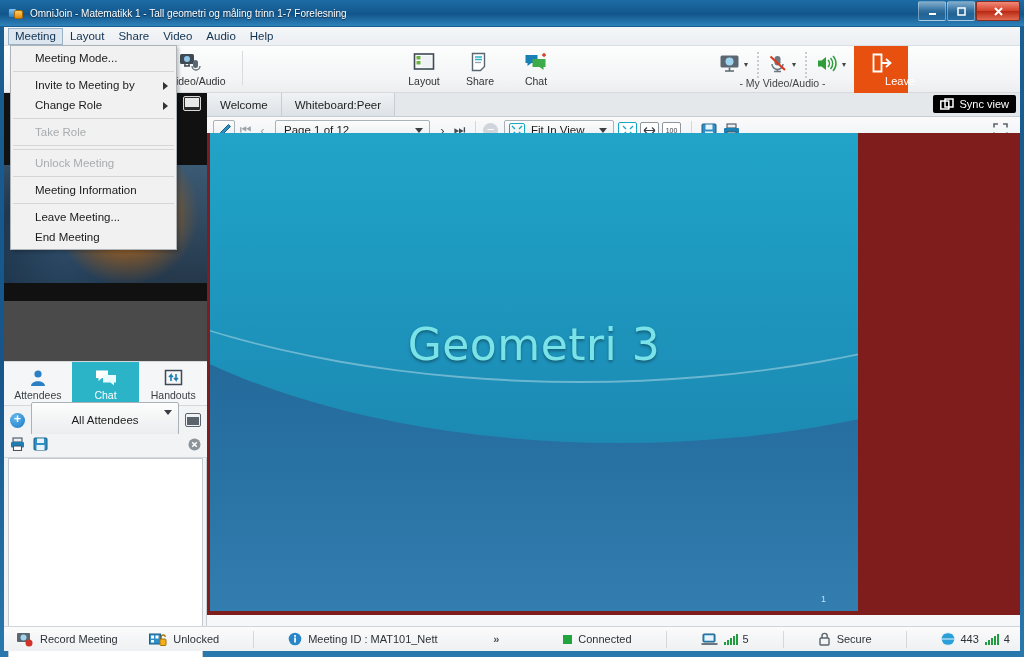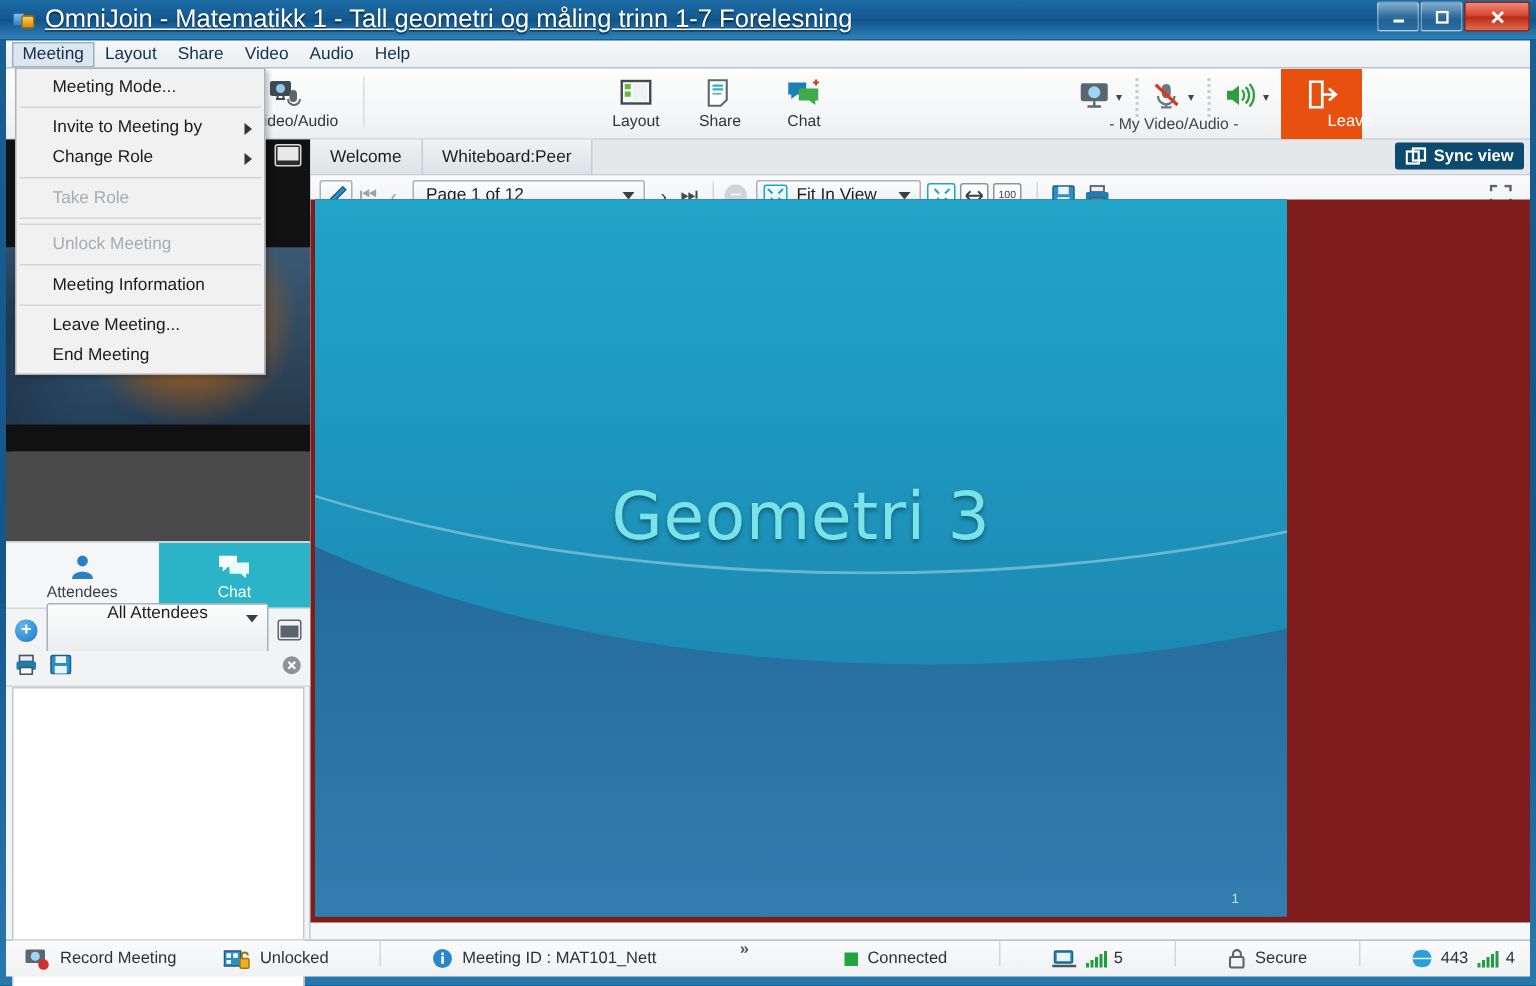--- a/index.html
+++ b/index.html
@@ -35,24 +35,23 @@
     position:absolute; left:0; top:3px; width:9px; height:10px;
     background: linear-gradient(to bottom,#7ec6f0,#2b7fc4);
     border-radius: 2px; border:1px solid #1e5e96;
   }
   .oj-logo .b2 {
     position:absolute; left:6px; top:5px; width:9px; height:9px;
     background: linear-gradient(to bottom,#ffcf5c,#e08a12);
     border-radius: 2px; border:1px solid #a86705;
   }
   #titlebar .tb-text {
-    color: #ffffff; font-size: 17px;
+    color: #ffffff; font-size: 10px;
     text-shadow: 0 1px 1px rgba(0,0,0,.55);
     white-space: nowrap;
-    text-decoration: underline;
   }
   #winbtns { position:absolute; right:4px; top:1px; display:flex; gap:0; }
   .winbtn {
     width: 28px; height: 20px; margin-left: 1px;
     border: 1px solid rgba(255,255,255,.35);
     border-radius: 2px;
     background: linear-gradient(to bottom, rgba(255,255,255,.45), rgba(255,255,255,.12) 48%, rgba(255,255,255,.02));
     display:flex; align-items:center; justify-content:center;
     color:#fff; font-size: 11px; line-height: 1;
   }
@@ -178,21 +177,21 @@
   #plusbtn {
     width:15px; height:15px; border-radius:50%;
     background: radial-gradient(circle at 35% 30%, #63b7ee, #1a78c2);
     color:#fff; font-size:12px; line-height:13px; text-align:center; font-weight:bold;
     flex:none;
   }
   #attselect {
     flex:1; height:36px; margin:0 6px;
     background: linear-gradient(to bottom,#fdfdfd,#e9ebed);
     border:1px solid #a9b2b9; border-radius:2px;
-    display:flex; align-items:flex-start; justify-content:center;
+    display:flex; align-items:center; justify-content:center;
     position:relative; font-size:11.5px; color:#1d1d1d;
   }
   #attselect .carat {
     position:absolute; right:6px; top:7px;
     border-left:4px solid transparent; border-right:4px solid transparent;
     border-top:5px solid #3a3f44;
   }
   #popoutbtn {
     width:16px; height:14px; border:1.5px solid #5b646c; border-radius:2px;
     flex:none; position:relative; background:#f1f3f5;
@@ -235,22 +234,22 @@
   .dtab.active {
     background:#ffffff; border-bottom:1px solid #fff; height:24px;
   }
   .dtab .closex {
     margin-left:9px; width:12px; height:12px; border-radius:50%;
     background:#8c9499; color:#fff; font-size:9px; line-height:12px; text-align:center;
     font-family:"Liberation Sans", sans-serif;
   }
   #syncview {
     position:absolute; right:4px; top:2px; height:18px;
-    background:#0c4a6e; color:#fff; border-radius:2px;
-    display:flex; align-items:center; padding:0 7px; font-size:11px; font-weight:bold;
+    background:#000000; color:#fff; border-radius:2px;
+    display:flex; align-items:center; padding:0 7px; font-size:11px; font-weight:normal;
   }
   #syncview .sglyph{ margin-right:5px; display:flex; }
 
   #doctoolbar {
     position:absolute; left:0; top:24px; width:813px; height:27px;
     background: linear-gradient(to bottom,#fbfbfc,#eef0f2);
     border-bottom:1px solid #ccd2d7;
     display:flex; align-items:center; padding:0 6px;
   }
   .dt-btn {
@@ -341,21 +340,21 @@
   }
   #slidepagenum {
     position:absolute; right:32px; bottom:7px; color:#bfe2f1; font-size:9px;
   }
 
   
   #statusbar {
     position:absolute; left:4px; top:626px; width:1016px; height:25px;
     background: linear-gradient(to bottom,#fbfbfc,#eef0f2);
     border-top:1px solid #cfd5da;
-    display:flex; font-size:11px; color:#2c3238;gap:24px;
+    display:flex; align-items:center; font-size:11px; color:#2c3238;gap:24px;
   }
   .sb-sep { width:1px; height:17px; background:#d3d8dc; margin:0 10px; }
   .sb-item { display:flex; align-items:center; white-space:nowrap; }
   .sb-item .sglyph { margin-right:6px; display:flex; align-items:center; }
   #sb-record { margin-left:12px; }
   #sb-lock { margin-left:auto; }
   .bars { display:flex; align-items:flex-end; height:11px; margin-right:4px; }
   .bars i { display:block; width:2px; margin-right:1px; background:#1f9d3f; }
   .bars i:nth-child(1){height:3px}
   .bars i:nth-child(2){height:5px}
@@ -566,20 +565,30 @@
       </div>
       <div class="ptab sel">
         <div class="pglyph">
           <svg width="22" height="18" viewBox="0 0 22 18">
             <path d="M1 1.5 h12 v7.5 h-6 l-3.5 3 v-3 H1 Z" fill="#fff"></path>
             <path d="M8 6 h13 v7.5 h-2 v3 l-3.5 -3 H8 Z" fill="#e9fbfd"></path>
           </svg>
         </div>
         <div class="plbl">Chat</div>
       </div>
+      <div class="ptab">
+        <div class="pglyph">
+          <svg width="19" height="18" viewBox="0 0 19 18">
+            <rect x="1.5" y="1.5" width="16" height="14" fill="none" stroke="#3f4a55" stroke-width="1.5"></rect>
+            <path d="M7 12 V6 l-2 2 M7 6 l2 2" fill="none" stroke="#1a7fb5" stroke-width="1.6"></path>
+            <path d="M12 5 v6 l-2 -2 M12 11 l2 -2" fill="none" stroke="#1a7fb5" stroke-width="1.6"></path>
+          </svg>
+        </div>
+        <div class="plbl">Handouts</div>
+      </div>
     </div>
 
     <div id="filterrow">
       <div id="plusbtn">+</div>
       <div id="attselect">
         <span>All Attendees</span>
         <span class="carat"></span>
       </div>
       <div id="popoutbtn"></div>
     </div>

